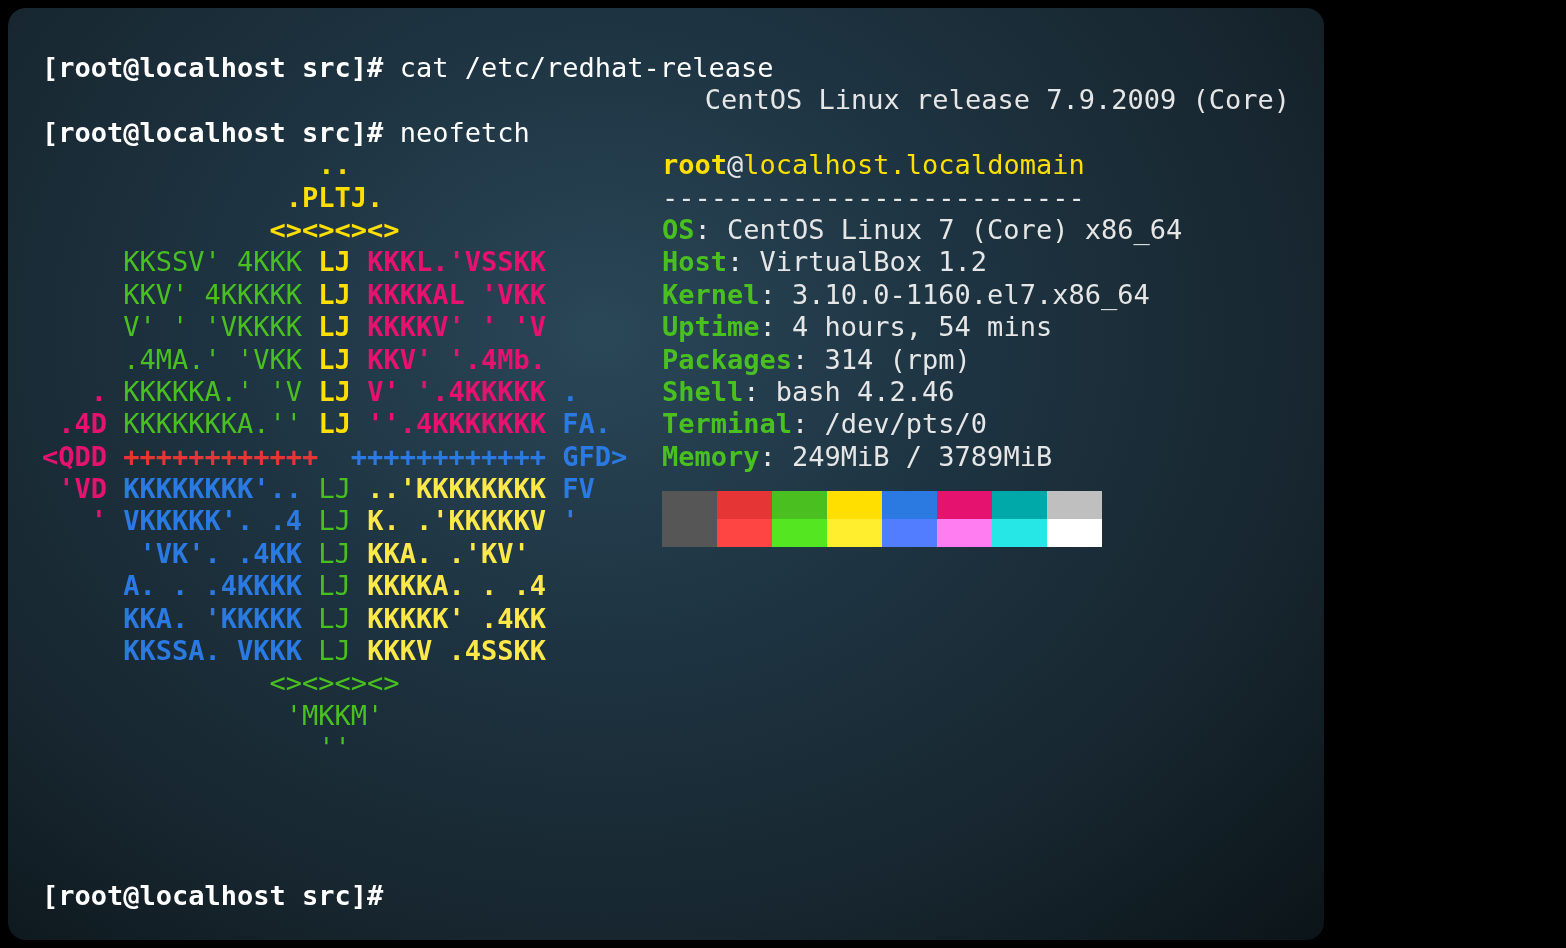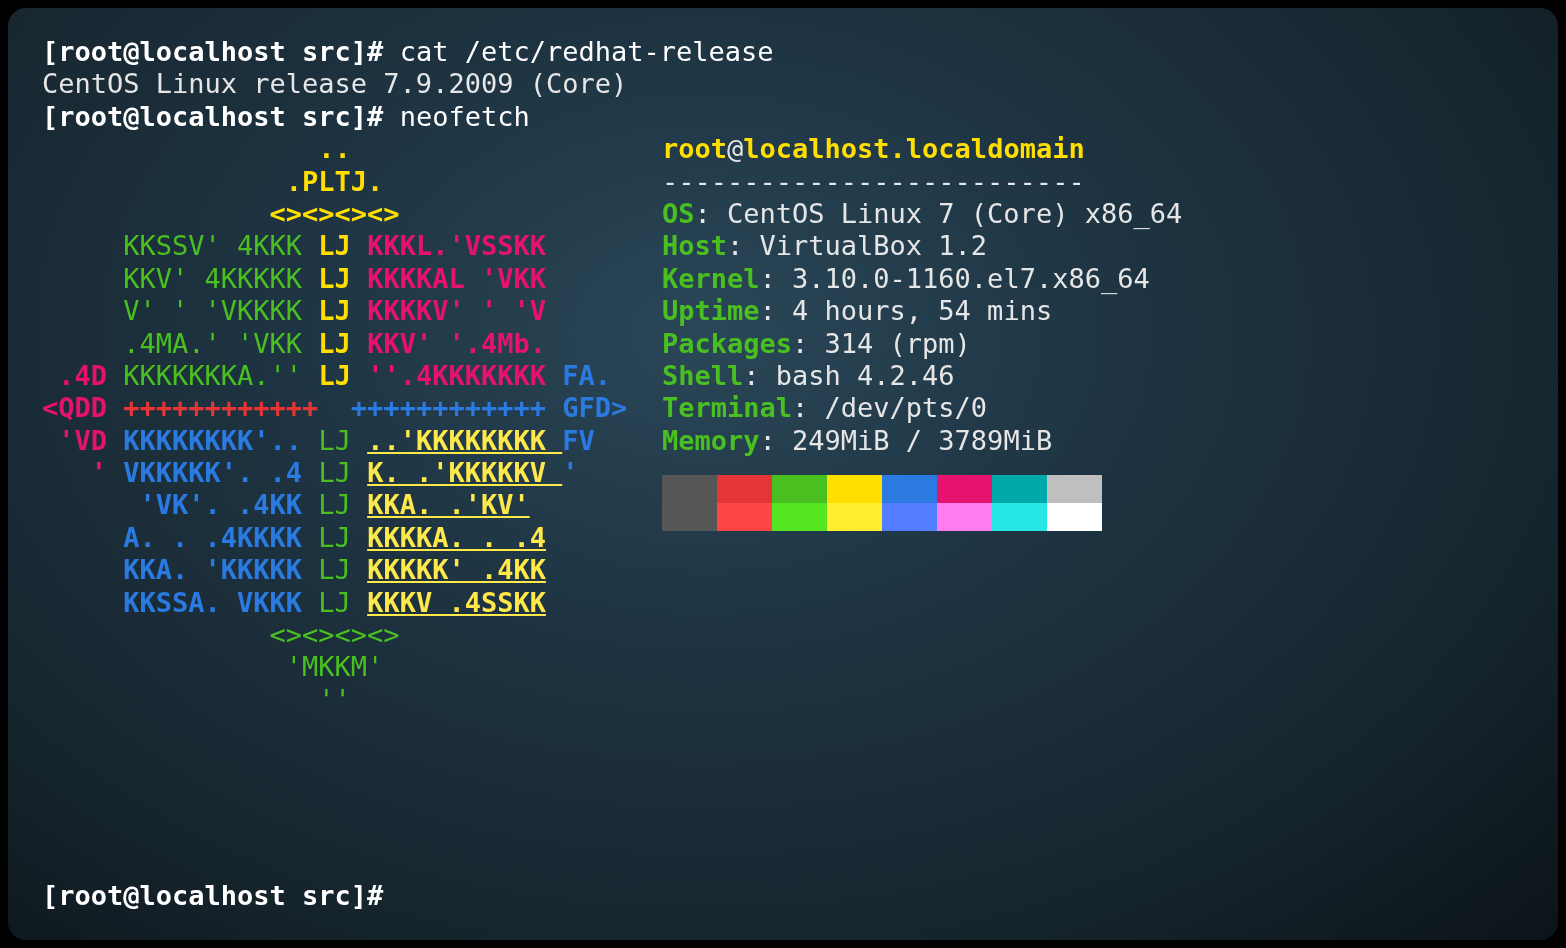--- a/index.html
+++ b/index.html
@@ -5,51 +5,51 @@
   html, body {
     margin: 0;
     padding: 0;
     width: 1566px;
     height: 948px;
     overflow: hidden;
     background: #000;
   }
   .window {
     margin: 8px;
-    width: 1550px;
+    width: 1316px;
     height: 932px;
     border-radius: 18px;
     background: radial-gradient(ellipse at 45% 35%, #2a4758 0%, #1e3442 35%, #17262f 70%, #0b1418 100%);
     box-sizing: border-box;
-    padding: 28px 34px 24px 34px;
+    padding: 44px 34px 24px 34px;
     font-family: "DejaVu Sans Mono", "Menlo", "Consolas", monospace;
     font-size: 27px;
     line-height: 1.2;
     color: #e6e6e6;
     position: relative;
   }
   .term-line { white-space: pre; }
   .prompt { color: #ffffff; font-weight: bold; }
   .cmd    { color: #ffffff; }
-  .out    { color: #e6e6e6; }
+  .out    { color: #e6e6e6; text-align: right; }
 
   .yellow  { color: #ffdf00; font-weight: bold; }
   .green   { color: #49c020; font-weight: normal; }
   .magenta { color: #e51270; font-weight: bold; }
   .blue    { color: #2a7ae2; font-weight: bold; }
   .red     { color: #e63535; font-weight: bold; }
-  .lyellow { color: #ffe84a; font-weight: bold; text-decoration: underline; }
+  .lyellow { color: #ffe84a; font-weight: bold; }
 
   .row { display: flex; align-items: flex-start; }
   .logo-col  { width: 620px; }
   .info-col  { padding-left: 0; }
 
   .info-title .u  { color: #ffdf00; font-weight: bold; }
   .info-title .at { color: #e6e6e6; }
-  .info-title .h  { color: #ffdf00; font-weight: bold; }
+  .info-title .h  { color: #ffdf00; font-weight: normal; }
   .info-sep { color: #e6e6e6; }
   .ikey { color: #49c020; font-weight: bold; }
   .ival { color: #e6e6e6; }
 
   .palette {
     display: flex;
     flex-direction: column;
     margin-top: 18px;
   }
   .palette .prow { display: flex; }
@@ -80,20 +80,21 @@
 
   <div class="row">
     <div class="logo-col">
       <div class="term-line"><span>                 </span><span class="yellow">..</span></div>
       <div class="term-line"><span>               </span><span class="yellow">.PLTJ.</span></div>
       <div class="term-line"><span>              </span><span class="yellow">&lt;&gt;&lt;&gt;&lt;&gt;&lt;&gt;</span></div>
       <div class="term-line"><span>     </span><span class="green">KKSSV' 4KKK </span><span class="yellow">LJ </span><span class="magenta">KKKL.'VSSKK</span></div>
       <div class="term-line"><span>     </span><span class="green">KKV' 4KKKKK </span><span class="yellow">LJ </span><span class="magenta">KKKKAL 'VKK</span></div>
       <div class="term-line"><span>     </span><span class="green">V' ' 'VKKKK </span><span class="yellow">LJ </span><span class="magenta">KKKKV' ' 'V</span></div>
       <div class="term-line"><span>     </span><span class="green">.4MA.' 'VKK </span><span class="yellow">LJ </span><span class="magenta">KKV' '.4Mb.</span></div>
+      <div class="term-line"><span>   </span><span class="magenta">. </span><span class="green">KKKKKA.' 'V </span><span class="yellow">LJ </span><span class="magenta">V' '.4KKKKK </span><span class="blue">.</span></div>
       <div class="term-line"><span> </span><span class="magenta">.4D </span><span class="green">KKKKKKKA.'' </span><span class="yellow">LJ </span><span class="magenta">''.4KKKKKKK </span><span class="blue">FA.</span></div>
       <div class="term-line"><span></span><span class="magenta">&lt;QDD </span><span class="red">++++++++++++  </span><span class="blue">++++++++++++ </span><span class="blue">GFD&gt;</span></div>
       <div class="term-line"><span> </span><span class="magenta">'VD </span><span class="blue">KKKKKKKK'.. </span><span class="green">LJ </span><span class="lyellow">..'KKKKKKKK </span><span class="blue">FV</span></div>
       <div class="term-line"><span>   </span><span class="magenta">' </span><span class="blue">VKKKKK'. .4 </span><span class="green">LJ </span><span class="lyellow">K. .'KKKKKV </span><span class="blue">'</span></div>
       <div class="term-line"><span>      </span><span class="blue">'VK'. .4KK </span><span class="green">LJ </span><span class="lyellow">KKA. .'KV'</span></div>
       <div class="term-line"><span>     </span><span class="blue">A. . .4KKKK </span><span class="green">LJ </span><span class="lyellow">KKKKA. . .4</span></div>
       <div class="term-line"><span>     </span><span class="blue">KKA. 'KKKKK </span><span class="green">LJ </span><span class="lyellow">KKKKK' .4KK</span></div>
       <div class="term-line"><span>     </span><span class="blue">KKSSA. VKKK </span><span class="green">LJ </span><span class="lyellow">KKKV .4SSKK</span></div>
       <div class="term-line"><span>              </span><span class="green">&lt;&gt;&lt;&gt;&lt;&gt;&lt;&gt;</span></div>
       <div class="term-line"><span>               </span><span class="green">'MKKM'</span></div>

